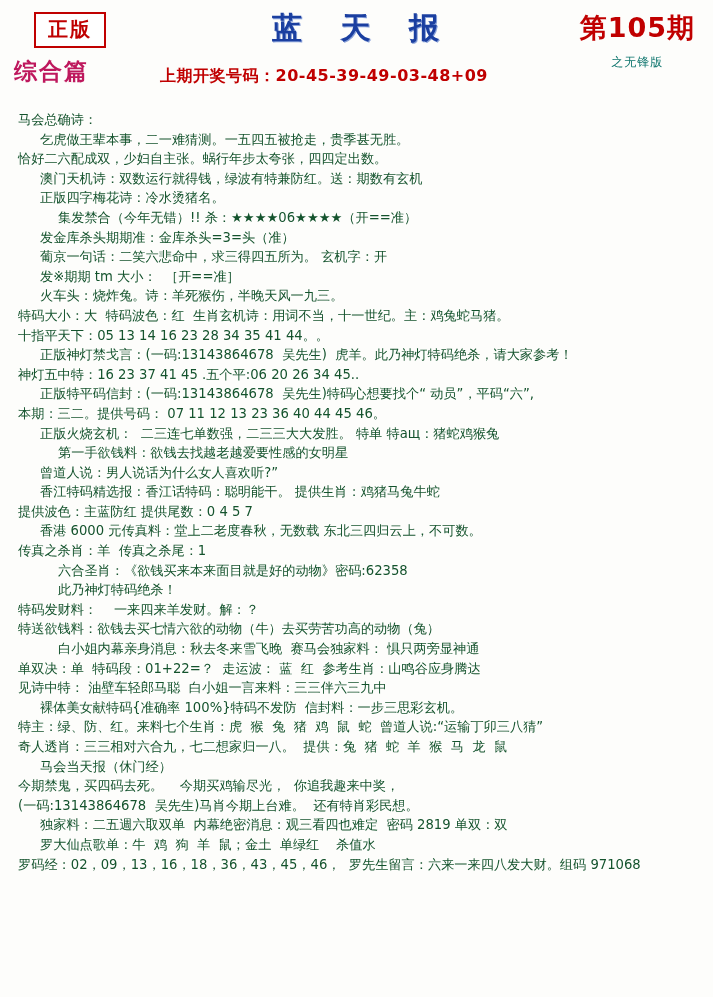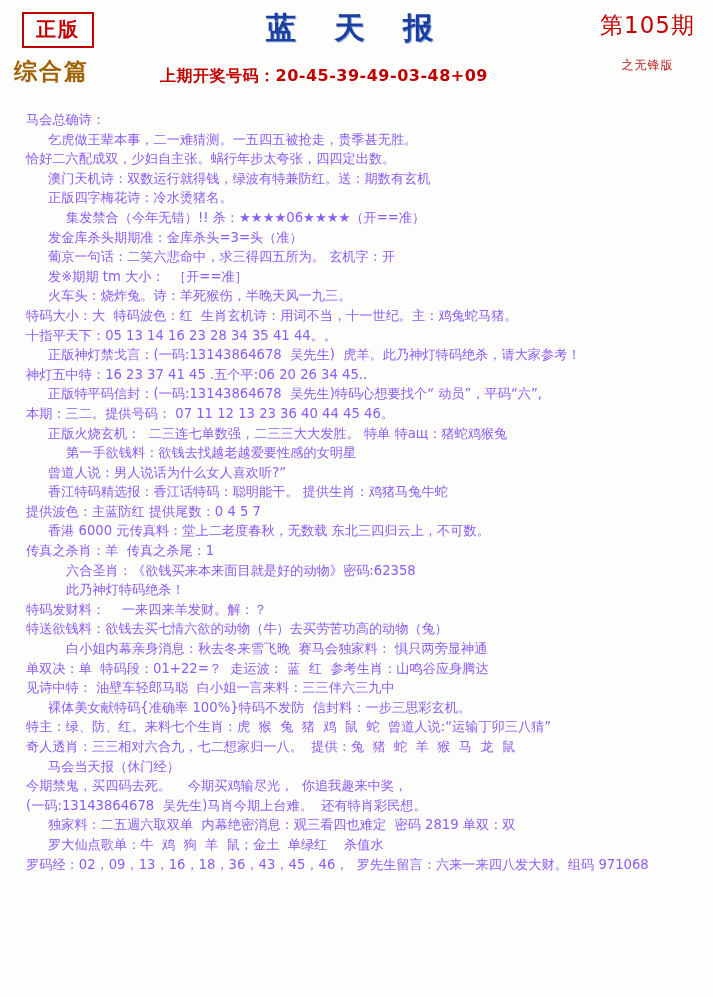--- a/index.html
+++ b/index.html
@@ -7,21 +7,21 @@
     width:713px;height:997px;
     background:#fdfdfb;
     font-family:"DejaVu Sans", sans-serif;
     position:relative;
     overflow:hidden;
   }
   .page{
     position:relative;
     width:713px;height:843px;
     box-sizing:border-box;
-    padding:6px 10px 0 10px;
+    padding:6px 10px 0 22px;
     border-radius:14px;
   }
   
   .hdr{
     position:relative;
     height:62px;
   }
   .badge{
     position:absolute;left:12px;top:6px;
     border:2px solid #c00000;
@@ -42,46 +42,46 @@
     letter-spacing:14px;
     text-shadow:1px 1px 0 #88a0d8;
     font-family:"DejaVu Serif", serif;
   }
   .issue{
     position:absolute;right:8px;top:4px;
     text-align:center;
     color:#c00000;
   }
   .issue .no{
-    font-size:23px;font-weight:normal;letter-spacing:1px;
+    font-size:27px;font-weight:bold;letter-spacing:1px;
   }
   .issue .sub{
-    font-size:12px;color:#b91c1c;margin-top:16px;letter-spacing:1px;text-align:center;
+    font-size:12px;color:#0f766e;margin-top:8px;letter-spacing:1px;text-align:center;
   }
   .section{
     position:absolute;left:14px;top:56px;
-    color:#a16207;
+    color:#be185d;
     font-size:23px;
     font-weight:bold;
     letter-spacing:2px;
     font-family:"DejaVu Serif", serif;
   }
   .lastdraw{
     position:absolute;left:160px;top:66px;
     font-size:16px;font-weight:bold;color:#c00000;
     letter-spacing:0.5px;
   }
   .lastdraw .lbl{color:#c00000;}
   
   .content{
     position:absolute;
-    left:14px;right:6px;top:110px;
+    left:6px;right:6px;top:110px;
     font-size:13.2px;
     line-height:19.6px;
-    color:#8b5cf6;
+    color:#14532d;
   }
   .ln{white-space:pre-wrap;}
   .ind1{padding-left:34px;}
   .ind2{padding-left:52px;}
   .ind0{padding-left:12px;}
 </style>
 </head>
 <body>
 
 <div class="page">

